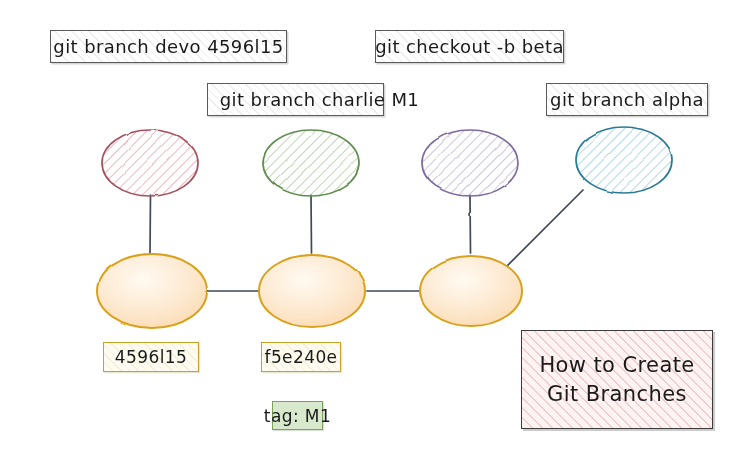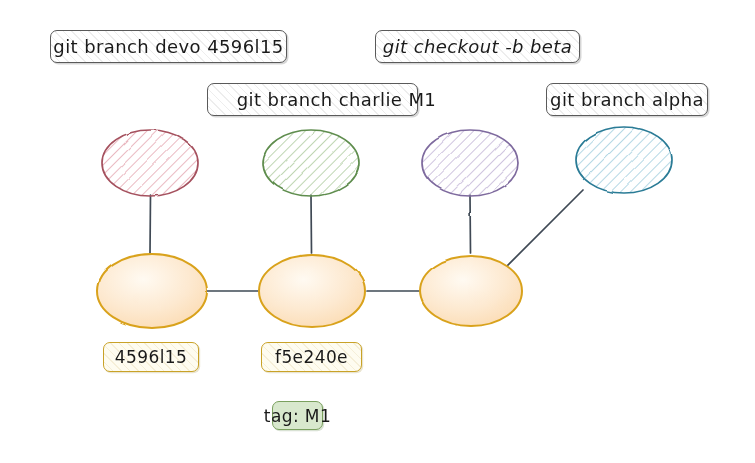--- a/index.html
+++ b/index.html
@@ -14,21 +14,20 @@
   svg#canvas{position:absolute;left:0;top:0;width:755px;height:463px;}
 
   .lbl{
     position:absolute;
     display:flex;align-items:center;justify-content:center;
     box-sizing:border-box;
     white-space:nowrap;
     font-family:"DejaVu Sans", sans-serif;
     color:#1a1a1a;
     letter-spacing:0.4px;
-    border-radius:7px;
   }
   
   .cmdbox{
     background-color:#ffffff;
     background-image:repeating-linear-gradient(45deg,
         rgba(150,150,150,.17) 0px, rgba(150,150,150,.17) 1px,
         rgba(255,255,255,0) 1px, rgba(255,255,255,0) 6px);
     border:1.2px solid #5a5a5a;
     box-shadow:1.5px 1.5px 0 rgba(120,120,120,.30);
     font-size:18px;
@@ -125,39 +124,43 @@
       <ellipse cx="152" cy="291" rx="55" ry="37" fill="url(#commitGrad)" stroke="#d9a21b" stroke-width="2"></ellipse>
       <ellipse cx="312" cy="291" rx="53" ry="36" fill="url(#commitGrad)" stroke="#d9a21b" stroke-width="2"></ellipse>
       <ellipse cx="471" cy="291" rx="51" ry="35" fill="url(#commitGrad)" stroke="#d9a21b" stroke-width="2"></ellipse>
     </g>
   </svg>
 
   <div class="lbl cmdbox" style="left:50px;top:30px;width:237px;height:33px;">
     <span>git branch devo 4596l15</span>
   </div>
 
-  <div class="lbl cmdbox" style="left:207px;top:83px;width:211px;height:33px;padding-left:48px;">
+  <div class="lbl cmdbox" style="left:207px;top:83px;width:177px;height:33px;padding-left:48px;">
     <span>git branch charlie M1</span>
   </div>
 
-  <div class="lbl cmdbox" style="left:375px;top:30px;width:205px;height:33px;font-style:italic;">
+  <div class="lbl cmdbox" style="left:375px;top:30px;width:189px;height:33px;">
     <span>git checkout -b beta</span>
   </div>
 
   <div class="lbl cmdbox" style="left:546px;top:83px;width:162px;height:33px;">
     <span>git branch alpha</span>
   </div>
 
   <div class="lbl hashbox" style="left:103px;top:342px;width:96px;height:30px;">
     <span>4596l15</span>
   </div>
 
-  <div class="lbl hashbox" style="left:261px;top:342px;width:101px;height:30px;">
+  <div class="lbl hashbox" style="left:261px;top:342px;width:80px;height:30px;">
     <span>f5e240e</span>
   </div>
 
 
   <div class="lbl tagbox" style="left:272px;top:401px;width:51px;height:29px;">
     <span>tag: M1</span>
   </div>
 
+  <div class="lbl titlebox" style="left:521px;top:330px;width:192px;height:99px;">
+    <span>How to Create</span>
+    <span>Git Branches</span>
+  </div>
 
 </div>
 
 </body></html>

